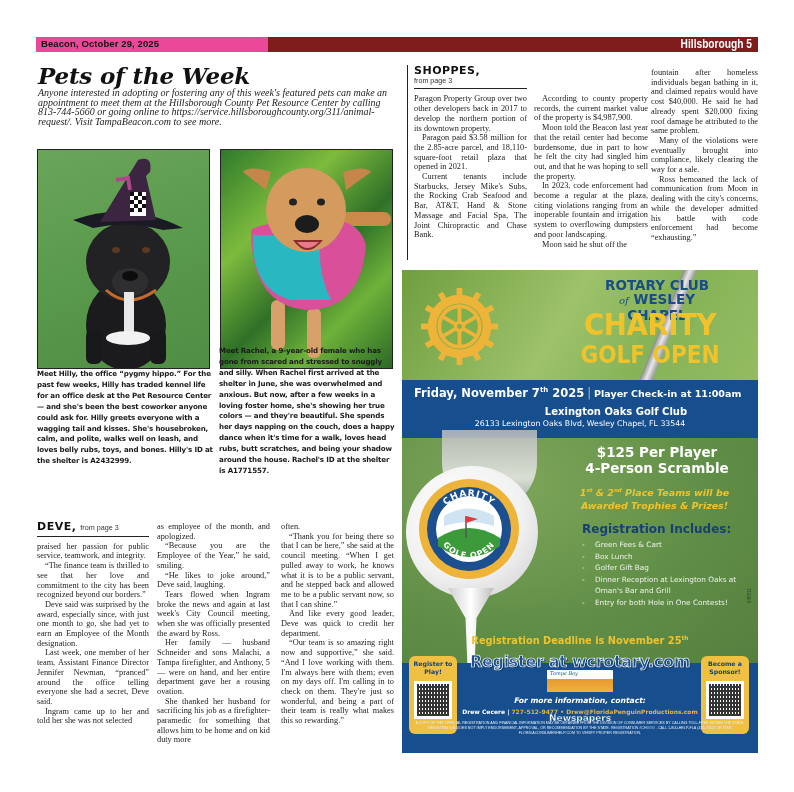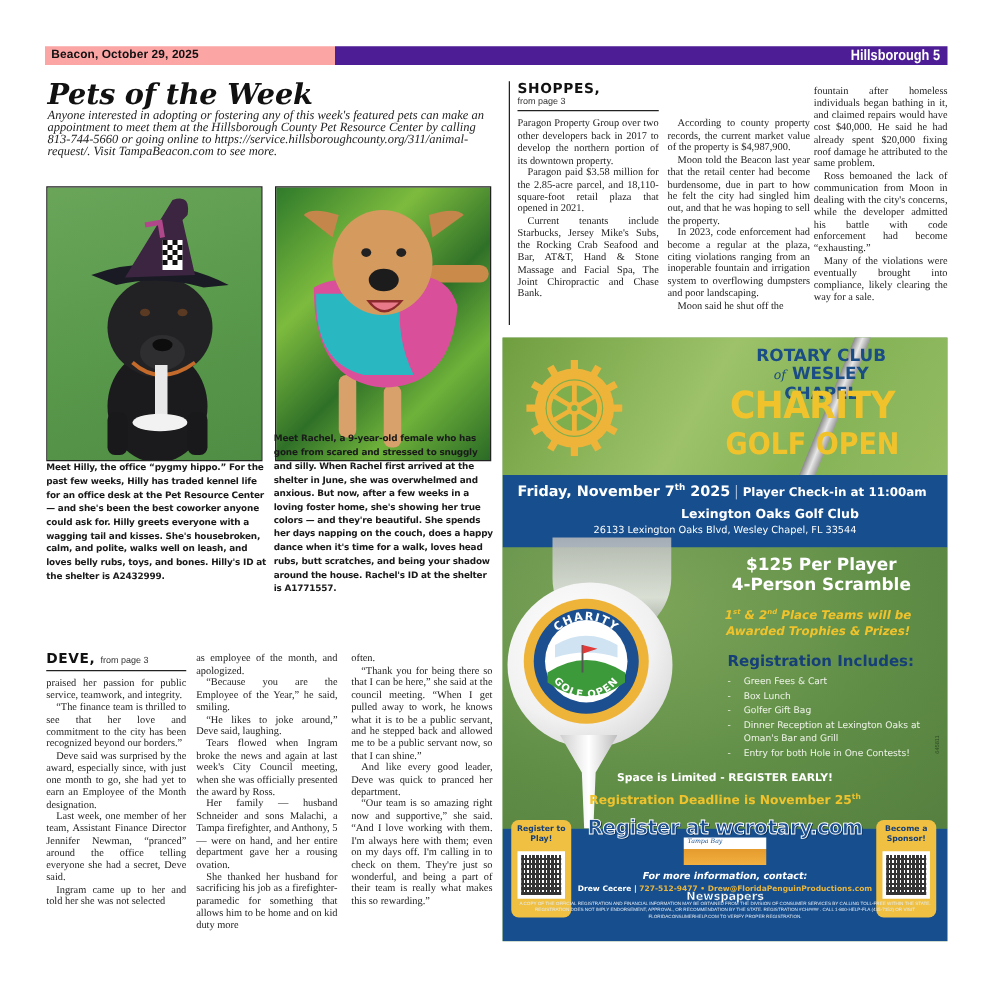--- a/index.html
+++ b/index.html
@@ -1,22 +1,22 @@
 <!DOCTYPE html>
 <html><head>
 <meta charset="utf-8">
 <style>
   * { box-sizing: border-box; margin: 0; padding: 0; }
   html, body { width: 794px; height: 792px; background: #ffffff; overflow: hidden; }
   body { position: relative; font-family: "Liberation Serif", "DejaVu Serif", serif; color: #1a1a1a; }
 
   
-  .hdr-left { position: absolute; left: 36px; top: 37px; width: 232px; height: 15px; background: #fca5a5; }
+  .hdr-left { position: absolute; left: 36px; top: 37px; width: 232px; height: 15px; background: #ec4899; }
   .hdr-left span { position: absolute; left: 5px; top: 1px; font-family: "Liberation Sans", sans-serif; font-weight: bold; font-size: 9.5px; color: #111; letter-spacing: 0.1px; }
-  .hdr-right { position: absolute; left: 268px; top: 37px; width: 490px; height: 15px; background: #4c1d95; text-align: right; }
+  .hdr-right { position: absolute; left: 268px; top: 37px; width: 490px; height: 15px; background: #7f1d1d; text-align: right; }
   .hdr-right span { position: absolute; right: 6px; top: 0px; font-family: "Liberation Sans", sans-serif; font-weight: bold; font-size: 12px; color: #fff; transform: scaleX(0.85); transform-origin: right center; }
 
   
   .pets-title { position: absolute; left: 38px; top: 62px; font-family: "DejaVu Serif", serif; font-style: italic; font-size: 23px; color: #111; letter-spacing: -0.2px; }
   .pets-intro { position: absolute; left: 38px; top: 88px; width: 356px; font-style: italic; font-size: 10px; line-height: 9.6px; color: #222; }
 
   .photo { position: absolute; border: 1px solid #222; overflow: hidden; }
   .photo-hilly { left: 37px; top: 149px; width: 173px; height: 220px; background: linear-gradient(160deg, #6aa55a 0%, #5a9a4c 50%, #4f8d44 100%); }
   .photo-rachel { left: 220px; top: 149px; width: 173px; height: 220px; background: linear-gradient(135deg, #2f7a2b 0%, #7dbb3e 30%, #2f7028 55%, #6fb23a 75%, #2a6a26 100%); }
 
@@ -170,22 +170,22 @@
   <p>Current tenants include Starbucks, Jersey Mike's Subs, the Rocking Crab Seafood and Bar, AT&amp;T, Hand &amp; Stone Massage and Facial Spa, The Joint Chiropractic and Chase Bank.</p>
 </div>
 <div class="art sh-c2">
   <p>According to county property records, the current market value of the property is $4,987,900.</p>
   <p>Moon told the Beacon last year that the retail center had become burdensome, due in part to how he felt the city had singled him out, and that he was hoping to sell the property.</p>
   <p>In 2023, code enforcement had become a regular at the plaza, citing violations ranging from an inoperable fountain and irrigation system to overflowing dumpsters and poor landscaping.</p>
   <p>Moon said he shut off the</p>
 </div>
 <div class="art sh-c3">
   <p class="noind">fountain after homeless individuals began bathing in it, and claimed repairs would have cost $40,000. He said he had already spent $20,000 fixing roof damage he attributed to the same problem.</p>
+  <p>Many of the violations were eventually brought into compliance, likely clearing the way for a sale.</p>
   <p>Ross bemoaned the lack of communication from Moon in dealing with the city's concerns, while the developer admitted his battle with code enforcement had become “exhausting.”</p>
-  <p>Many of the violations were eventually brought into compliance, likely clearing the way for a sale.</p>
 </div>
 
 <div class="art dv-c1">
   <div style="display:flex;align-items:baseline;gap:4px;">
     <span class="kicker">DEVE,</span>
     <span class="from">from page 3</span>
   </div>
   <div class="kick-rule"></div>
   <p class="noind">praised her passion for public service, teamwork, and integrity.</p>
   <p>“The finance team is thrilled to see that her love and commitment to the city has been recognized beyond our borders.”</p>
@@ -197,21 +197,21 @@
   <p class="noind">as employee of the month, and apologized.</p>
   <p>“Because you are the Employee of the Year,” he said, smiling.</p>
   <p>“He likes to joke around,” Deve said, laughing.</p>
   <p>Tears flowed when Ingram broke the news and again at last week's City Council meeting, when she was officially presented the award by Ross.</p>
   <p>Her family — husband Schneider and sons Malachi, a Tampa firefighter, and Anthony, 5 — were on hand, and her entire department gave her a rousing ovation.</p>
   <p>She thanked her husband for sacrificing his job as a firefighter-paramedic for something that allows him to be home and on kid duty more</p>
 </div>
 <div class="art dv-c3">
   <p class="noind">often.</p>
   <p>“Thank you for being there so that I can be here,” she said at the council meeting. “When I get pulled away to work, he knows what it is to be a public servant, and he stepped back and allowed me to be a public servant now, so that I can shine.”</p>
-  <p>And like every good leader, Deve was quick to pranced her department.</p>
+  <p>And like every good leader, Deve was quick to credit her department.</p>
   <p>“Our team is so amazing right now and supportive,” she said. “And I love working with them. I'm always here with them; even on my days off. I'm calling in to check on them. They're just so wonderful, and being a part of their team is really what makes this so rewarding.”</p>
 </div>
 
 <div class="ad">
   <div class="ad-top">
     <div class="shaft"></div>
     <svg class="wheel" viewBox="0 0 80 80">
       <g fill="#eeb43a">
         <circle cx="40" cy="40" r="33"></circle>
         <g>
@@ -286,21 +286,20 @@
       <div>Awarded Trophies &amp; Prizes!</div>
     </div>
     <div class="reg-inc">Registration Includes:</div>
     <ul class="incl">
       <li>Green Fees &amp; Cart</li>
       <li>Box Lunch</li>
       <li>Golfer Gift Bag</li>
       <li>Dinner Reception at Lexington Oaks at Oman's Bar and Grill</li>
       <li>Entry for both Hole in One Contests!</li>
     </ul>
-    <div class="space">Space is Limited - REGISTER EARLY!</div>
     <div class="deadline"><span>Registration Deadline is November 25</span><sup>th</sup></div>
     <div class="adcode">645811</div>
   </div>
 
   <div class="register-url">Register at wcrotary.com</div>
 
   <div class="ad-bottom"></div>
 
   <div class="qr-box qr-left">
     <div class="lbl">Register to Play!</div>

